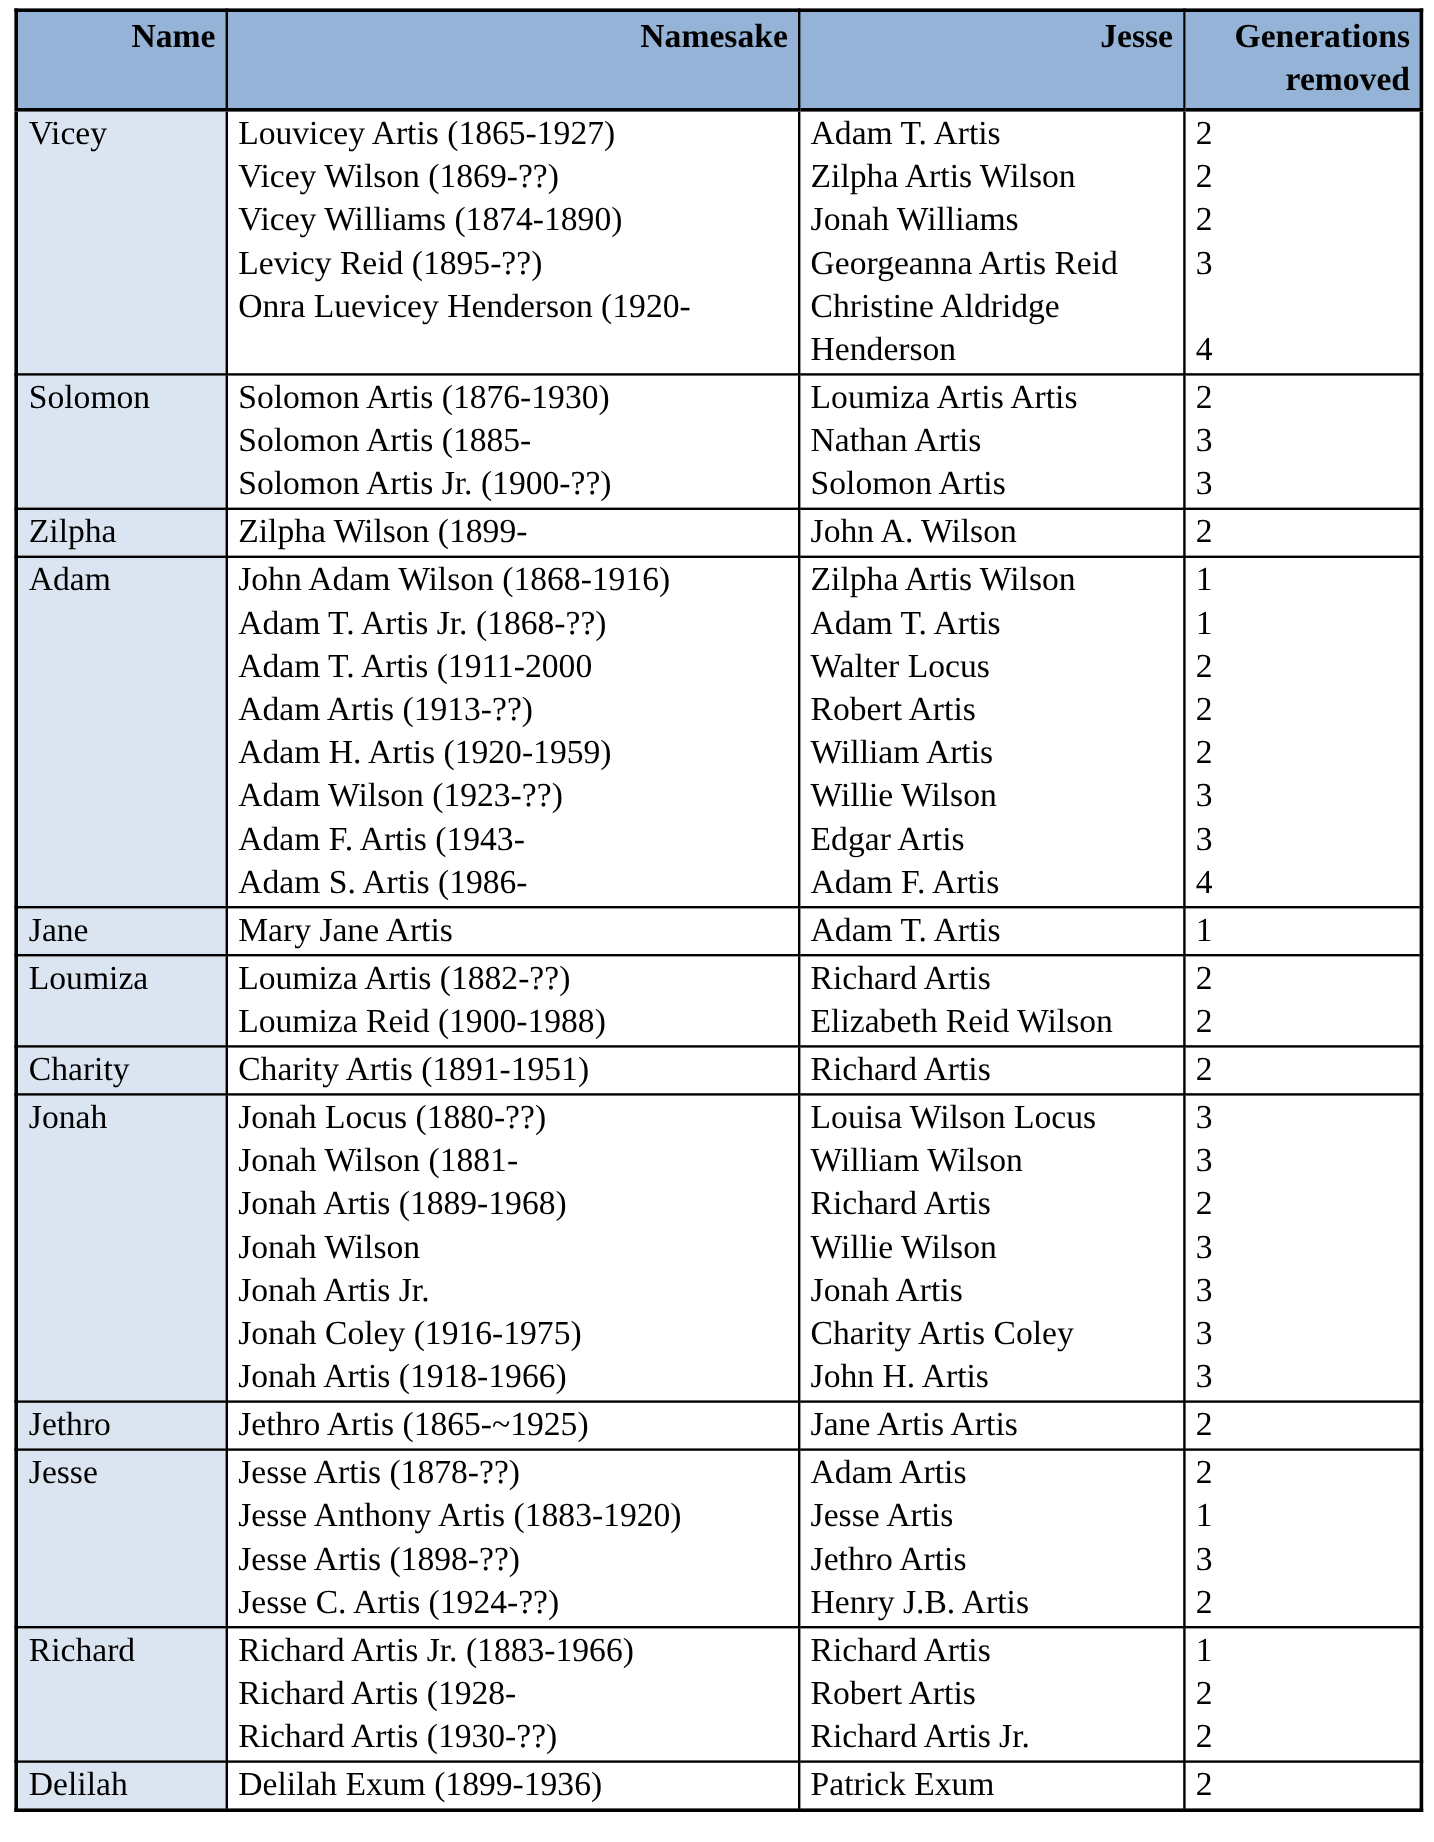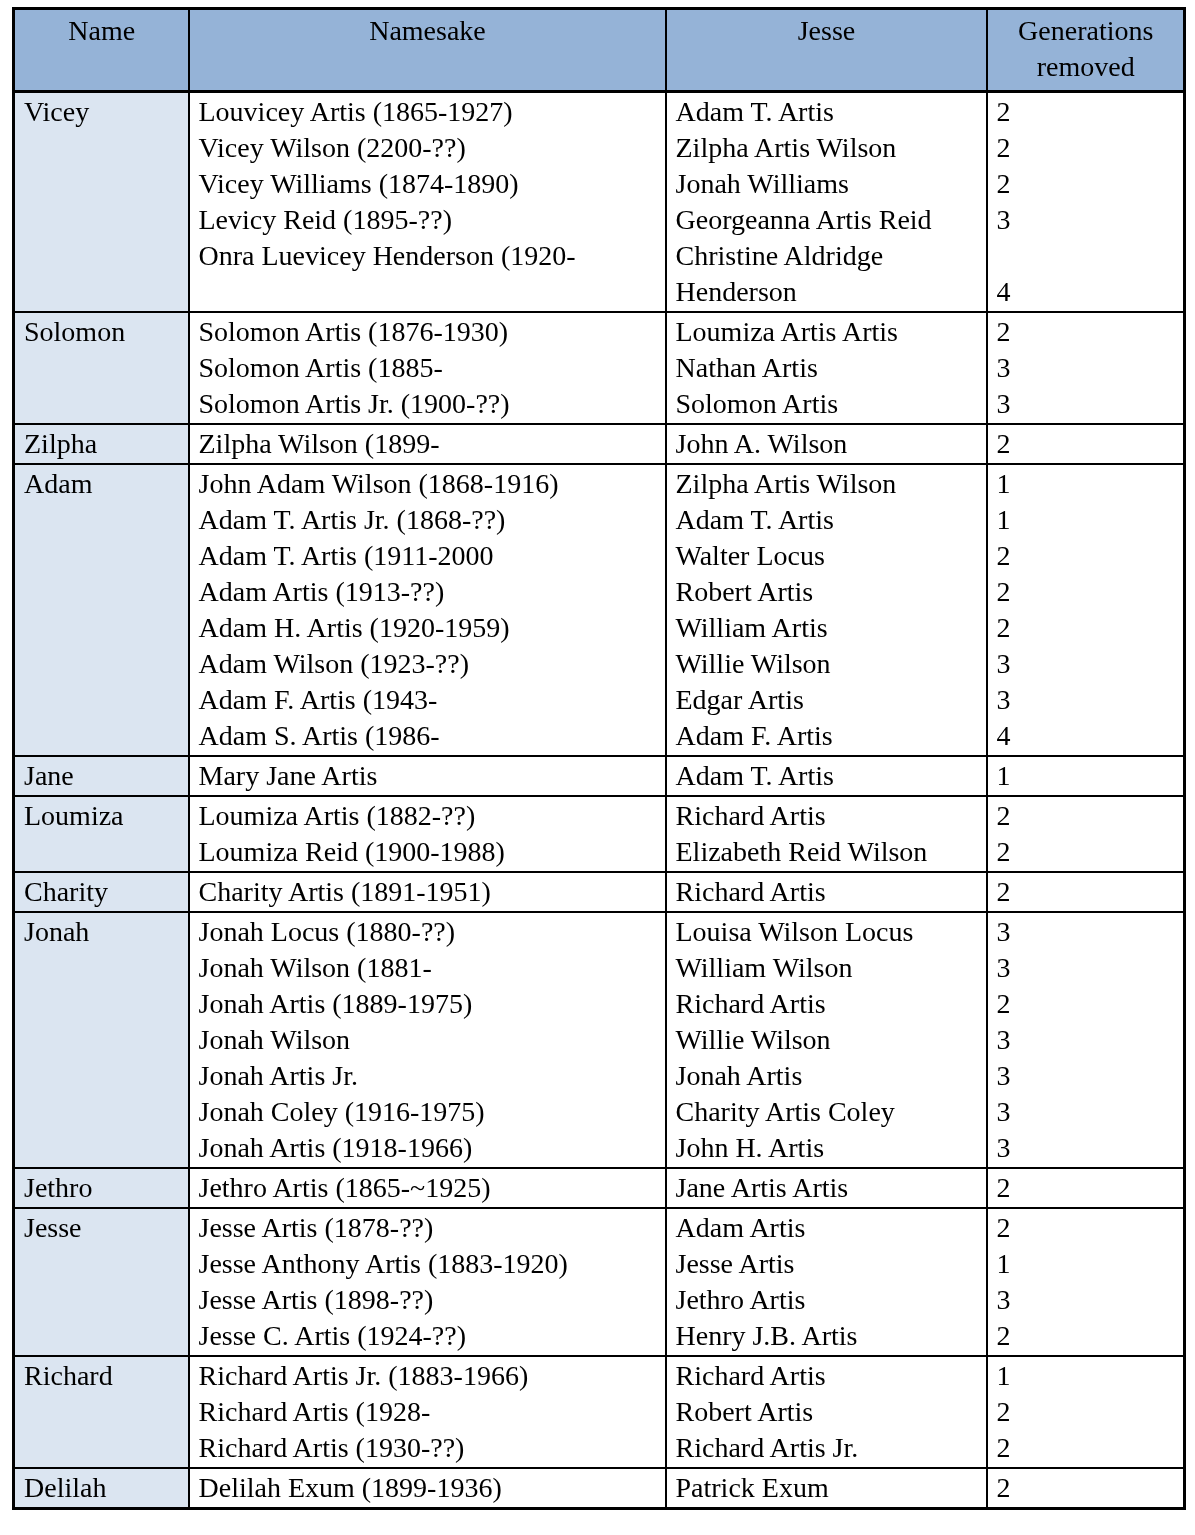--- a/index.html
+++ b/index.html
@@ -24,22 +24,22 @@
   th, td {
     border: 2px solid var(--border, #000000);
     vertical-align: top;
     padding: 1px 8px 1px 9px;
     font-size: 28px;
     line-height: 36px;
     overflow: hidden;
   }
   thead th {
     background: var(--header-bg, #95B3D7);
-    text-align: center;
-    font-weight: normal;
+    text-align: right;
+    font-weight: bold;
     border-bottom: 3px solid var(--border, #000000);
     padding-top: 3px;
     padding-bottom: 5px;
   }
   td.name-cell {
     background: var(--name-col-bg, #DBE5F1);
   }
   .line {
     min-height: 36px;
     line-height: 36px;
@@ -65,21 +65,21 @@
         <th>Generations removed</th>
       </tr>
     </thead>
     <tbody>
         <tr>
           <td class="name-cell">
             <div class="line">Vicey</div>
           </td>
           <td>
             <div class="line">Louvicey Artis (1865-1927)</div>
-            <div class="line">Vicey Wilson (2200-??)</div>
+            <div class="line">Vicey Wilson (1869-??)</div>
             <div class="line">Vicey Williams (1874-1890)</div>
             <div class="line">Levicy Reid (1895-??)</div>
             <div class="line">Onra Luevicey Henderson (1920-</div>
           </td>
           <td>
             <div class="line">Adam T. Artis</div>
             <div class="line">Zilpha Artis Wilson</div>
             <div class="line">Jonah Williams</div>
             <div class="line">Georgeanna Artis Reid</div>
             <div class="line">Christine Aldridge</div>
@@ -208,21 +208,21 @@
             <div class="line">2</div>
           </td>
         </tr>
         <tr>
           <td class="name-cell">
             <div class="line">Jonah</div>
           </td>
           <td>
             <div class="line">Jonah Locus (1880-??)</div>
             <div class="line">Jonah Wilson (1881-</div>
-            <div class="line">Jonah Artis (1889-1975)</div>
+            <div class="line">Jonah Artis (1889-1968)</div>
             <div class="line">Jonah Wilson</div>
             <div class="line">Jonah Artis Jr.</div>
             <div class="line">Jonah Coley (1916-1975)</div>
             <div class="line">Jonah Artis (1918-1966)</div>
           </td>
           <td>
             <div class="line">Louisa Wilson Locus</div>
             <div class="line">William Wilson</div>
             <div class="line">Richard Artis</div>
             <div class="line">Willie Wilson</div>

